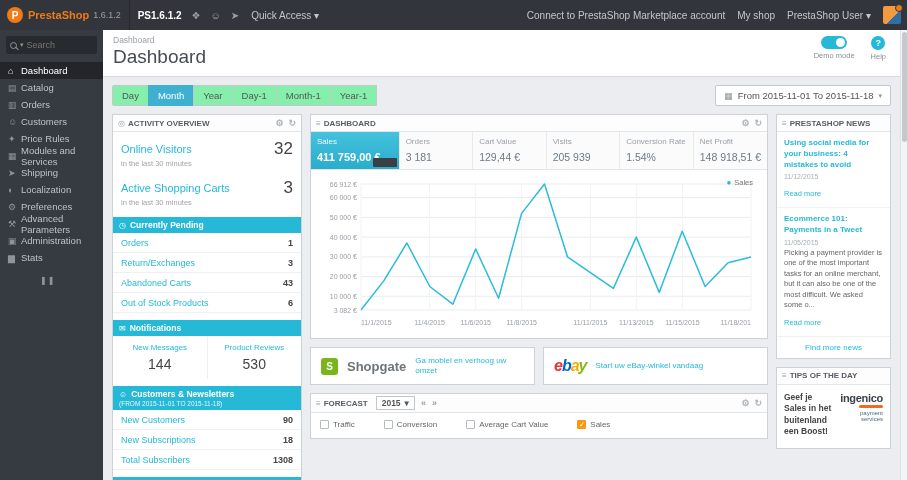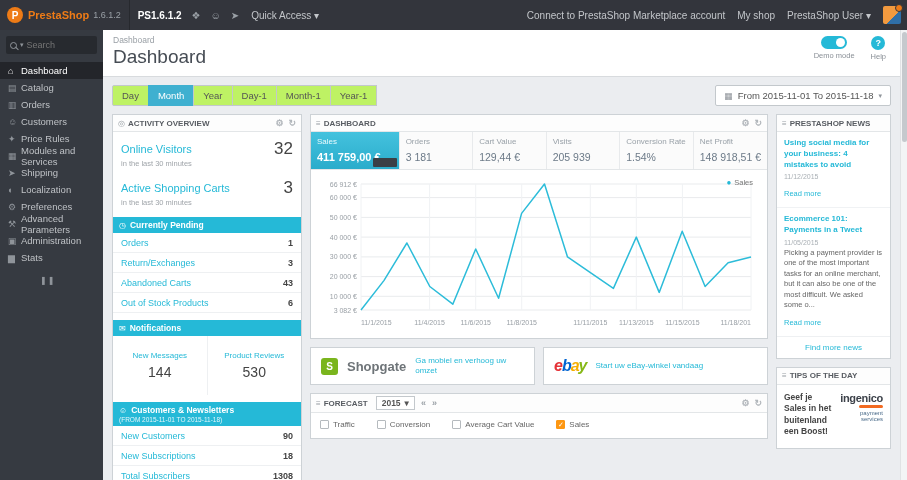--- a/index.html
+++ b/index.html
@@ -41,21 +41,21 @@
   .head-tools { position:absolute; right:14px; top:6px; display:flex; gap:16px; }
   .tool-block { display:flex; flex-direction:column; align-items:center; gap:2px; }
   .toggle { width:26px; height:13px; border-radius:7px; background:#25b9d7; position:relative; cursor:pointer; }
   .toggle::after { content:""; position:absolute; right:2px; top:2px; width:9px; height:9px; border-radius:50%; background:#fff; }
   .tool-label { font-size:7.5px; color:#8a9097; }
   .help-circle { width:14px; height:14px; border-radius:50%; background:#25b9d7; color:#fff; font-size:9px; font-weight:bold; display:flex; align-items:center; justify-content:center; cursor:pointer; }
 
   
   .content { position:absolute; top:77px; left:103px; right:7px; bottom:0; padding:8px 9px; overflow:hidden; }
   .filter-row { display:flex; align-items:center; }
-  .fbtn { border:1px solid #c3c8cc; background:#bef264; color:#555; font-size:9.5px; padding:4px 9px; margin-left:-1px; cursor:pointer; font-family:inherit; }
+  .fbtn { border:1px solid #c3c8cc; background:#86efac; color:#555; font-size:9.5px; padding:4px 9px; margin-left:-1px; cursor:pointer; font-family:inherit; }
   .fbtn:first-child { margin-left:0; border-radius:2px 0 0 2px; }
   .fbtn.active { background:#3fb0d0; border-color:#3fb0d0; color:#fff; }
   .date-btn { margin-left:auto; border:1px solid #c3c8cc; background:#fff; color:#555; font-size:9.5px; padding:4px 8px; display:flex; align-items:center; gap:5px; cursor:pointer; border-radius:2px; }
   .date-btn .cal { color:#8f949a; font-size:9px; }
   .date-btn .caret { font-size:7px; color:#8f949a; }
 
   .cols { display:flex; gap:8px; margin-top:8px; align-items:flex-start; }
   .col-left { width:190px; flex:none; }
   .col-mid { width:458px; flex:none; }
   .col-right { flex:1; min-width:0; }
@@ -74,21 +74,21 @@
   .metric-sub { font-size:7.5px; color:#a0a5aa; }
   .blue-bar { background:#25b9d7; color:#fff; font-size:8.5px; font-weight:bold; padding:3px 6px; display:flex; align-items:center; gap:4px; margin-top:7px; }
   .blue-bar.stacked { flex-direction:column; align-items:flex-start; gap:1px; }
   .blue-bar .bb-row { display:flex; align-items:center; gap:4px; }
   .blue-bar .bb-sub { font-weight:normal; font-size:6.5px; color:#e3f6fb; }
   .bb-icon { font-size:8px; font-weight:normal; }
   .data-row { display:flex; justify-content:space-between; align-items:center; padding:4.5px 8px; border-bottom:1px solid #eef0f2; font-size:9px; cursor:pointer; }
   .data-row .lbl { color:#25b9d7; }
   .data-row .val { color:#444; font-weight:bold; }
   .notif-cols { display:flex; text-align:center; }
-  .notif-col { flex:1; padding:15px 3px; cursor:pointer; }
+  .notif-col { flex:1; padding:7px 3px; cursor:pointer; }
   .notif-col + .notif-col { border-left:1px solid #eef0f2; }
   .notif-label { color:#25b9d7; font-size:8px; }
   .notif-value { color:#444; font-size:14px; margin-top:4px; }
 
   
   .kpi-row { display:flex; border-bottom:1px solid #e3e6e8; }
   .kpi { flex:1; padding:5px 6px 6px; border-right:1px solid #e8eaec; background:#fbfbfb; cursor:pointer; }
   .kpi:last-child { border-right:none; }
   .kpi-label { font-size:8px; color:#9aa2a9; }
   .kpi-value { font-size:10.5px; color:#6c7a88; margin-top:5px; white-space:nowrap; }
@@ -107,21 +107,21 @@
   .sg-logo { width:17px; height:17px; border-radius:3px; background:#7ab51d; color:#fff; font-size:10px; font-weight:bold; display:flex; align-items:center; justify-content:center; flex:none; }
   .sg-name { font-size:13px; font-weight:bold; color:#6e7478; }
   .module-link { font-size:8px; color:#25b9d7; cursor:pointer; line-height:1.25; }
   .ebay-logo { font-size:16px; font-weight:bold; font-style:italic; letter-spacing:-1px; flex:none; }
   .ebay-e { color:#e53238; } .ebay-b { color:#0064d2; } .ebay-a { color:#f5af02; } .ebay-y { color:#86b817; }
 
   
   .forecast { margin-top:8px; }
   .year-select { border:1px solid #c3c8cc; background:#fff; font-size:8.5px; color:#555; padding:1px 5px; margin-left:8px; display:flex; align-items:center; gap:4px; cursor:pointer; }
   .fc-nav { color:#9aa0a6; font-size:9px; margin-left:6px; cursor:pointer; }
-  .fc-legend { display:flex; gap:22px; padding:7px 9px 9px; align-items:center; }
+  .fc-legend { display:flex; gap:29px; padding:7px 9px 9px; align-items:center; }
   .fc-item { display:flex; align-items:center; gap:4px; font-size:8px; color:#666; cursor:pointer; }
   .checkbox { width:9px; height:9px; border:1px solid #b5babe; background:#fff; border-radius:1px; display:flex; align-items:center; justify-content:center; font-size:7px; color:#fff; }
   .checkbox.checked { background:#fd9712; border-color:#fd9712; }
 
   
   .news-article { padding:6px 7px 7px; }
   .news-article + .news-article { border-top:1px solid #f0f2f4; }
   .news-title { color:#25b9d7; font-size:8px; font-weight:bold; line-height:1.35; cursor:pointer; }
   .news-date { font-size:7px; color:#aab0b5; margin:3px 0 2px; }
   .news-excerpt { font-size:7.5px; color:#666; line-height:1.4; }

